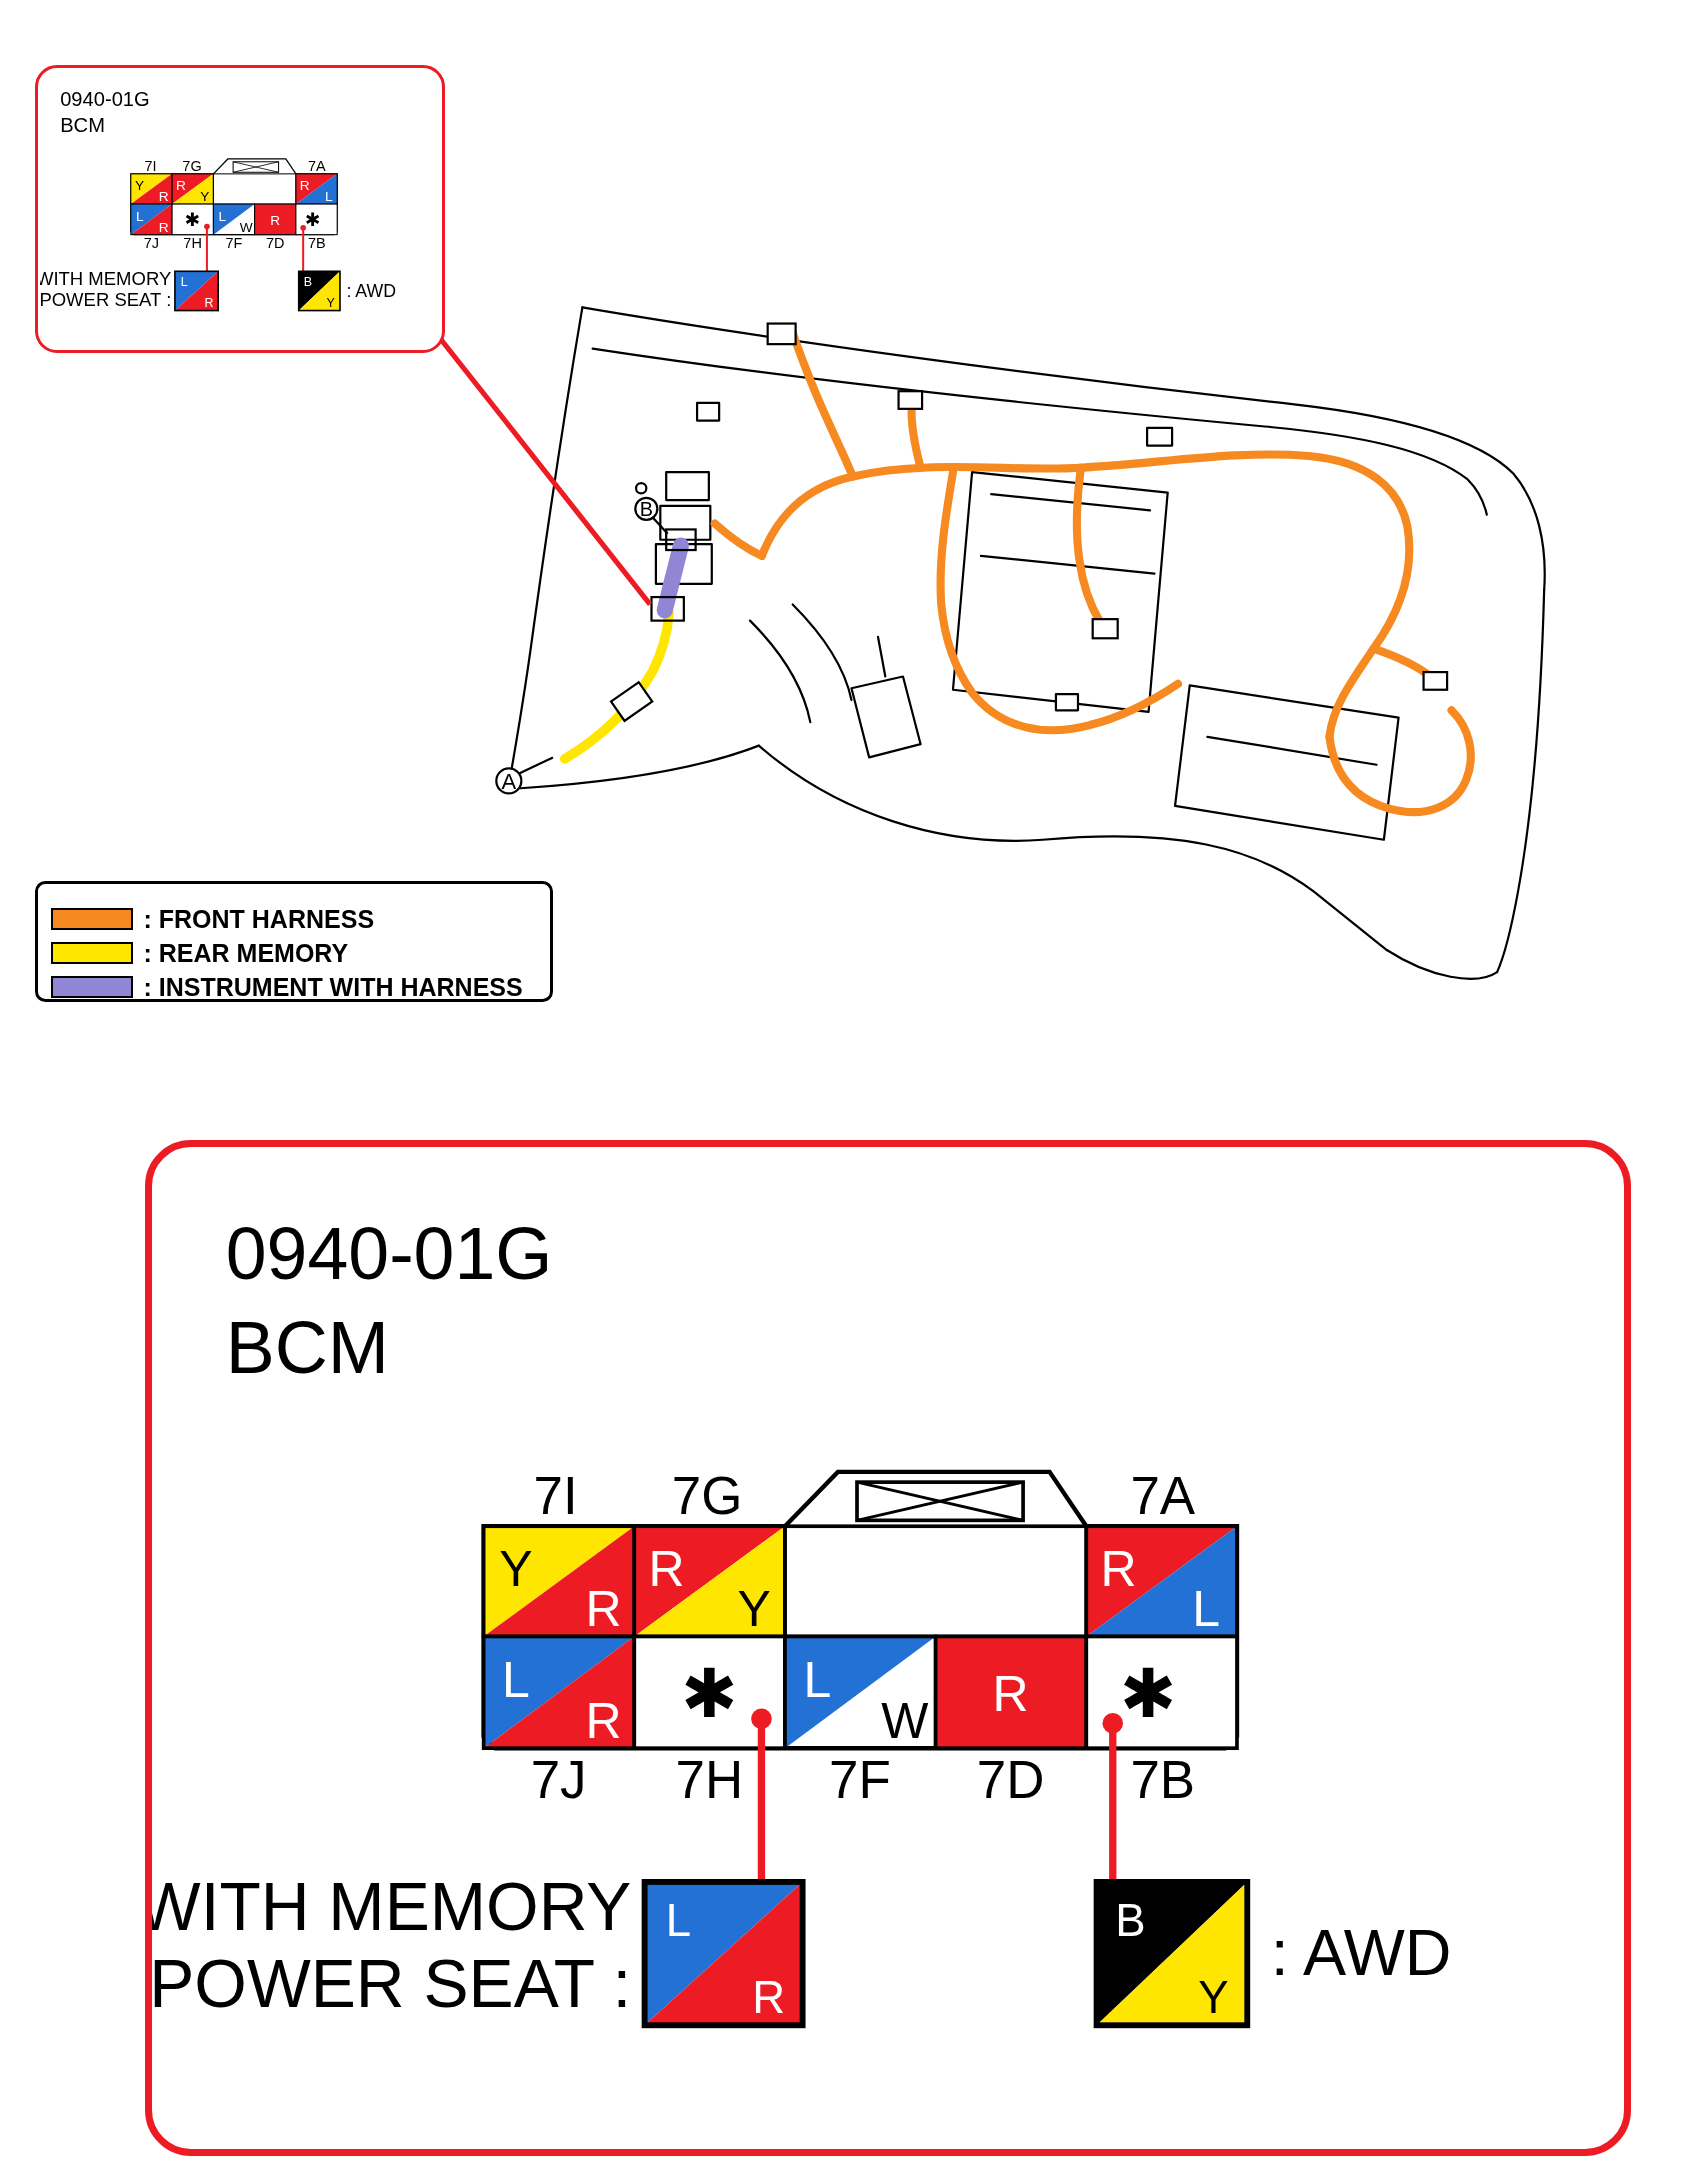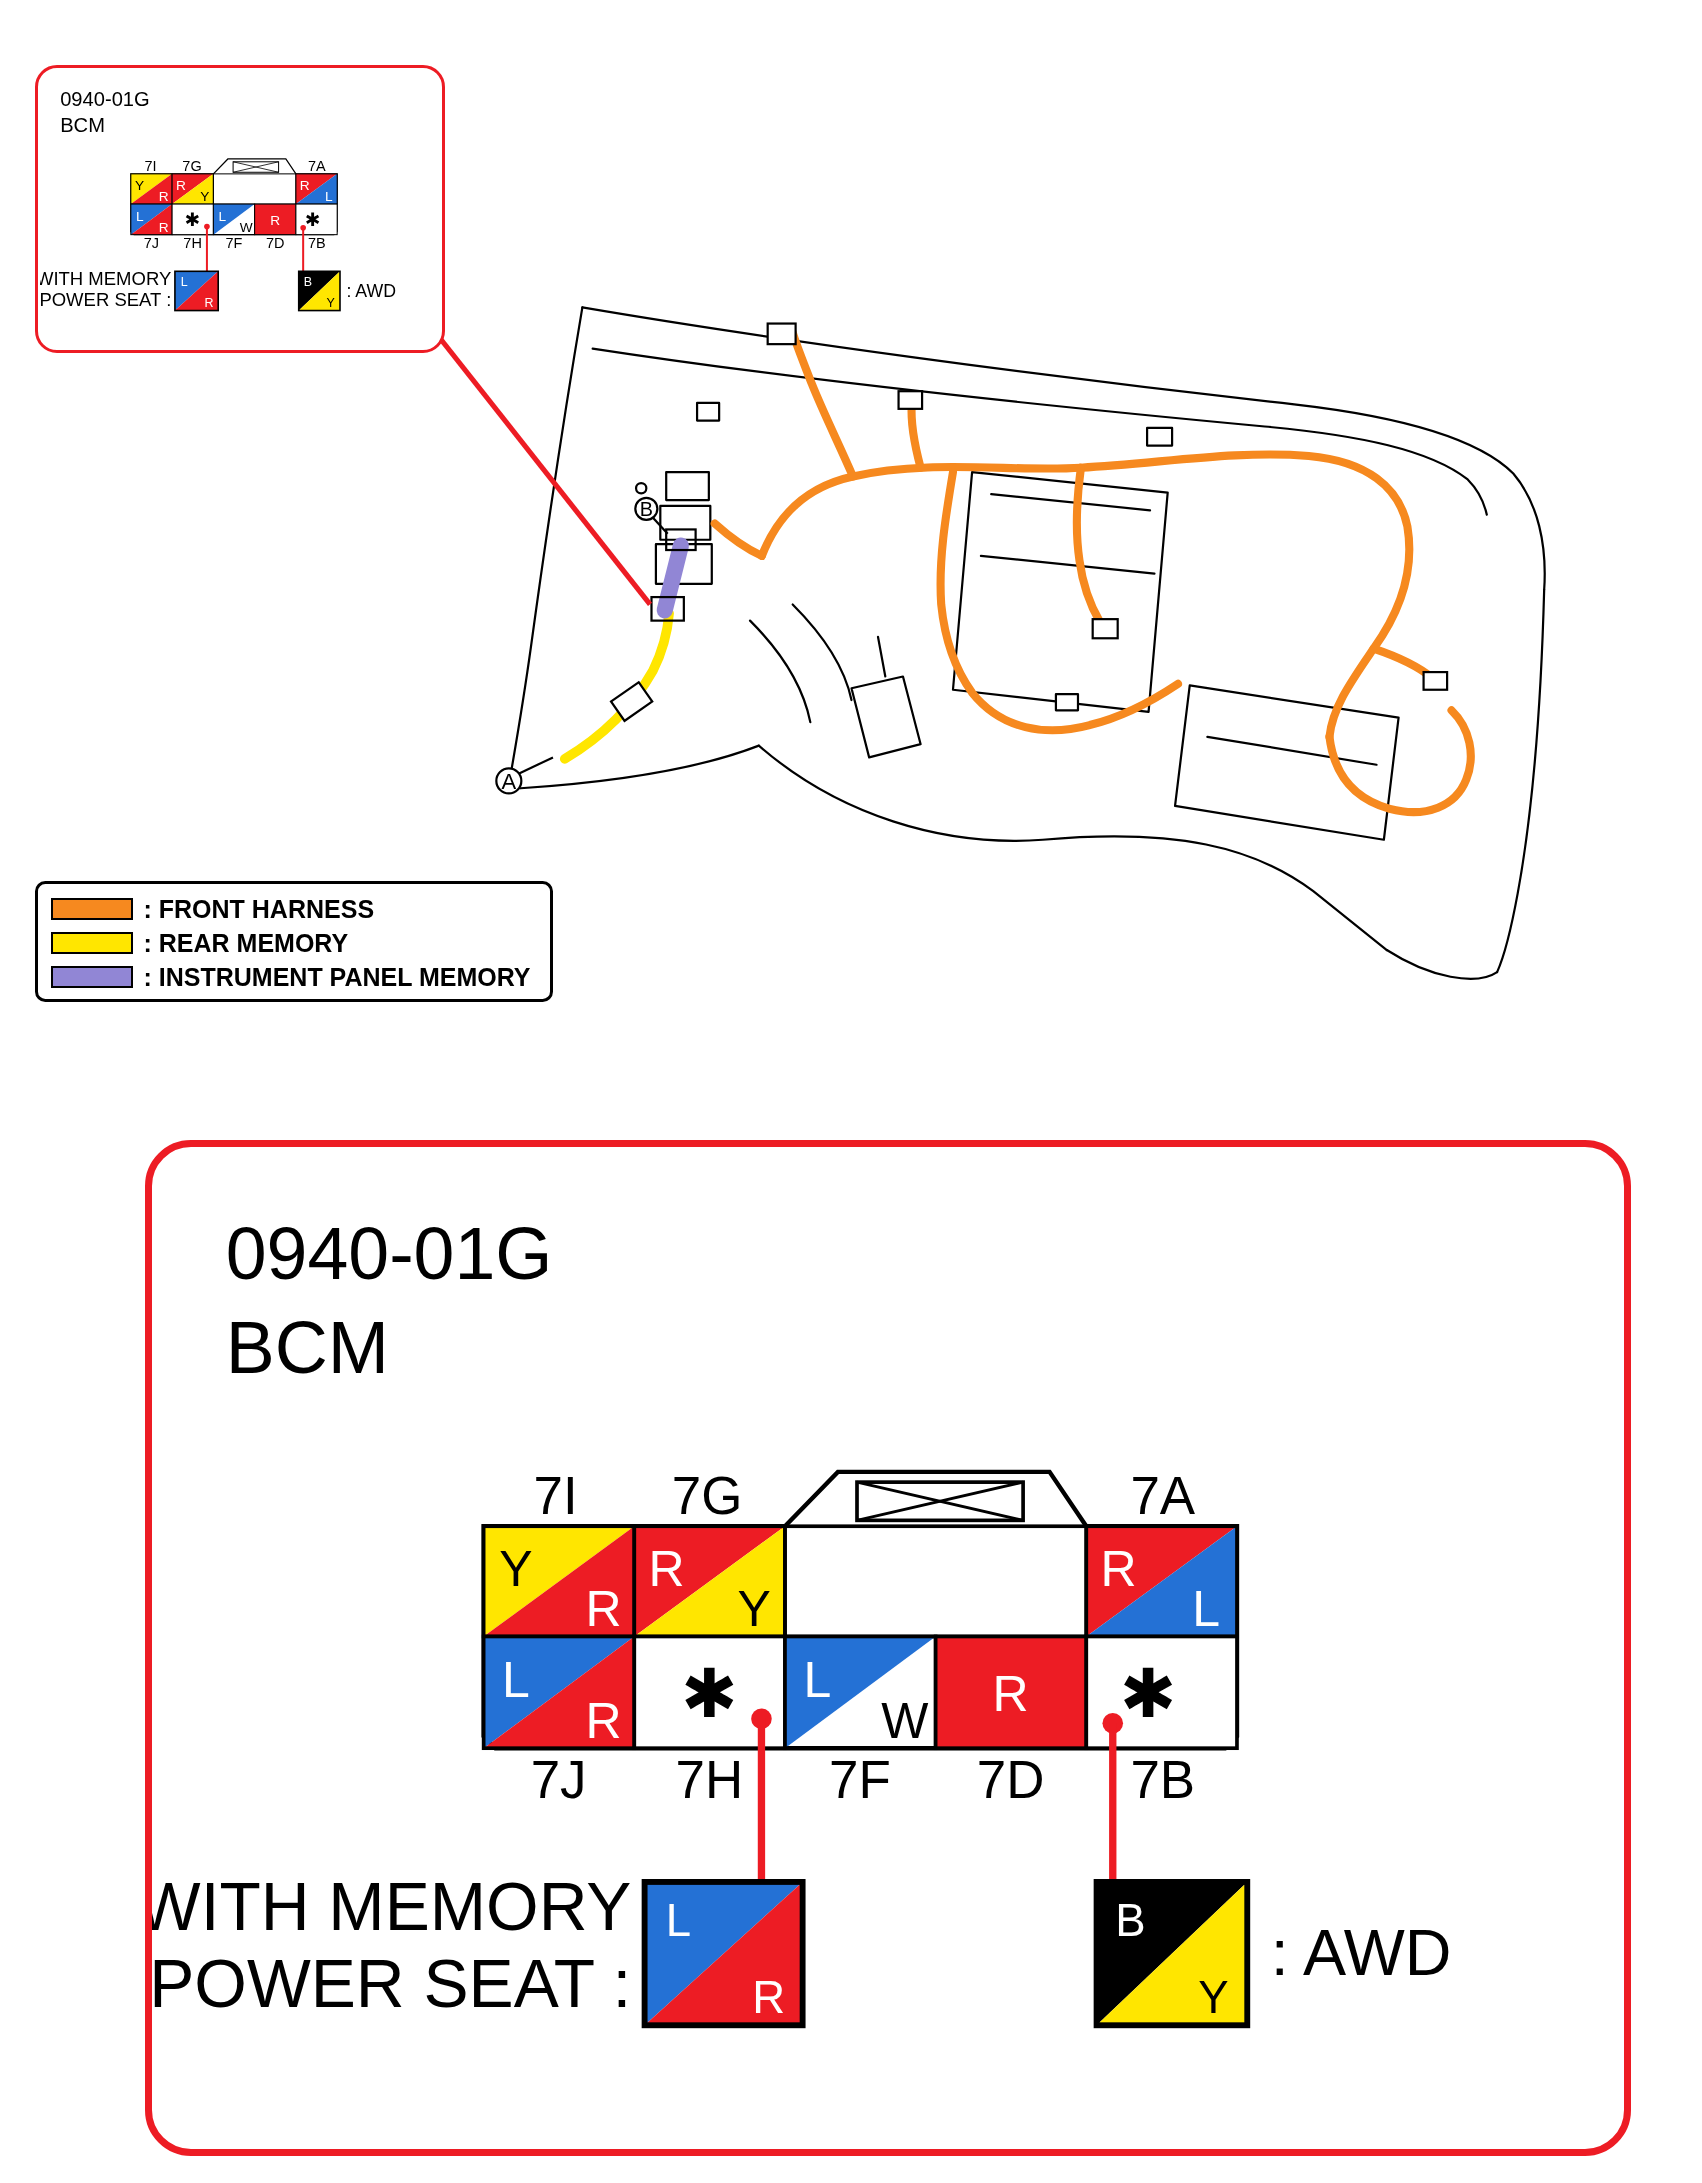--- a/index.html
+++ b/index.html
@@ -11,21 +11,21 @@
   .callout-box{position:absolute;left:35px;top:65px;width:410px;height:288px;background:#ffffff;
                border:3.7px solid #ed1c24;border-radius:22px;overflow:hidden}
   .callout-scaler{position:absolute;left:2.2px;top:2.2px;width:1471px;height:1001px;
                   transform:scale(0.2739);transform-origin:0 0}
 
   .detail-box{position:absolute;left:145px;top:1140px;width:1486px;height:1016px;background:#ffffff;
               border:7.4px solid #ed1c24;border-radius:46px}
   .panel-content{position:absolute;left:0;top:0;width:1471px;height:1001px}
 
   .legend-box{position:absolute;left:35px;top:881px;width:518px;height:121px;background:#ffffff;
-              border:3.7px solid #000000;border-radius:10.3px;padding-top:8px}
+              border:3.7px solid #000000;border-radius:10.3px;padding-top:18px}
   .legend-row{display:flex;align-items:center;height:34px;padding-left:12.5px}
   .swatch{width:82px;height:22px;border:2.2px solid #000000;margin-right:11px;flex:0 0 auto}
   .sw-front{background:#f6891f}
   .sw-rear{background:#ffe600}
   .sw-ip{background:#9186d5}
   .legend-label{font-weight:700;font-size:25px;color:#000;white-space:nowrap}
 
   svg text{font-family:"Liberation Sans",sans-serif}
   .t-title{font-size:100px;fill:#000}
   .t-label{font-size:72px;fill:#000;text-anchor:middle}
@@ -230,21 +230,21 @@
     <div class="legend-row">
       <span class="swatch sw-front"></span>
       <span class="legend-label">: FRONT HARNESS</span>
     </div>
     <div class="legend-row">
       <span class="swatch sw-rear"></span>
       <span class="legend-label">: REAR MEMORY</span>
     </div>
     <div class="legend-row">
       <span class="swatch sw-ip"></span>
-      <span class="legend-label">: INSTRUMENT PANEL MEMORY</span>
+      <span class="legend-label">: INSTRUMENT WITH HARNESS</span>
     </div>
   </div>
 
   <div class="detail-box">
     <div id="panel-content" class="panel-content">
       <svg class="panel-svg" width="1471" height="1001" viewBox="0 0 2001 1362">
 
         <text class="t-title" x="100" y="180">0940-01G</text>
         <text class="t-title" x="100" y="308">BCM</text>
 

